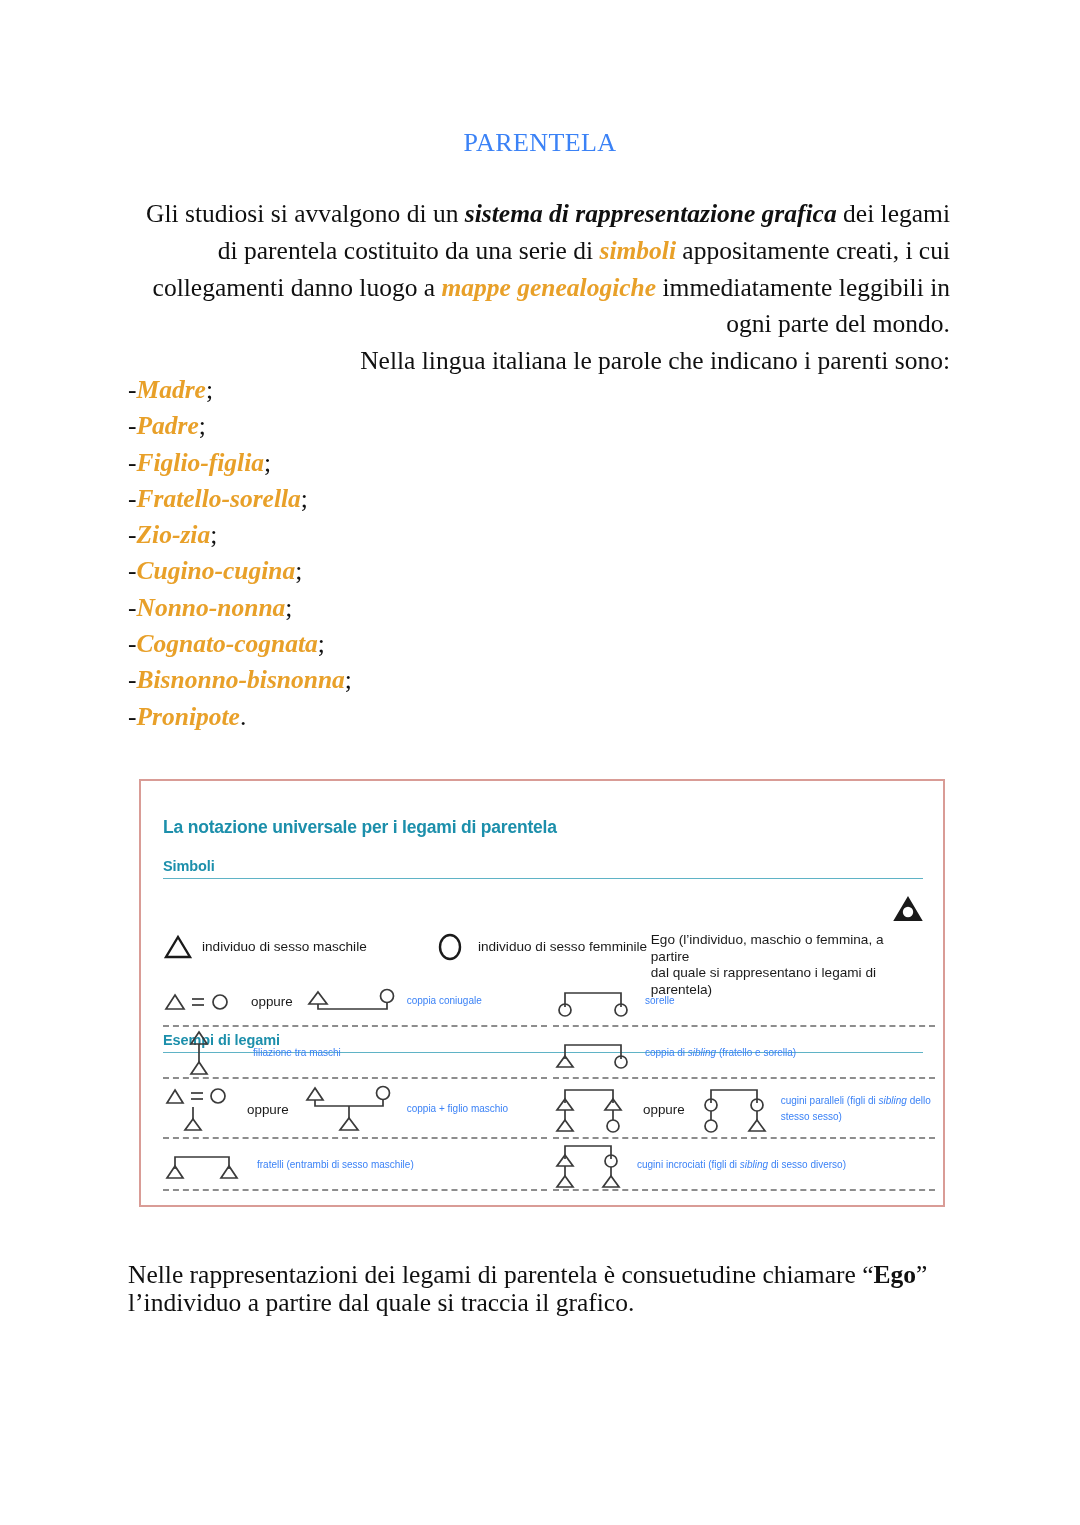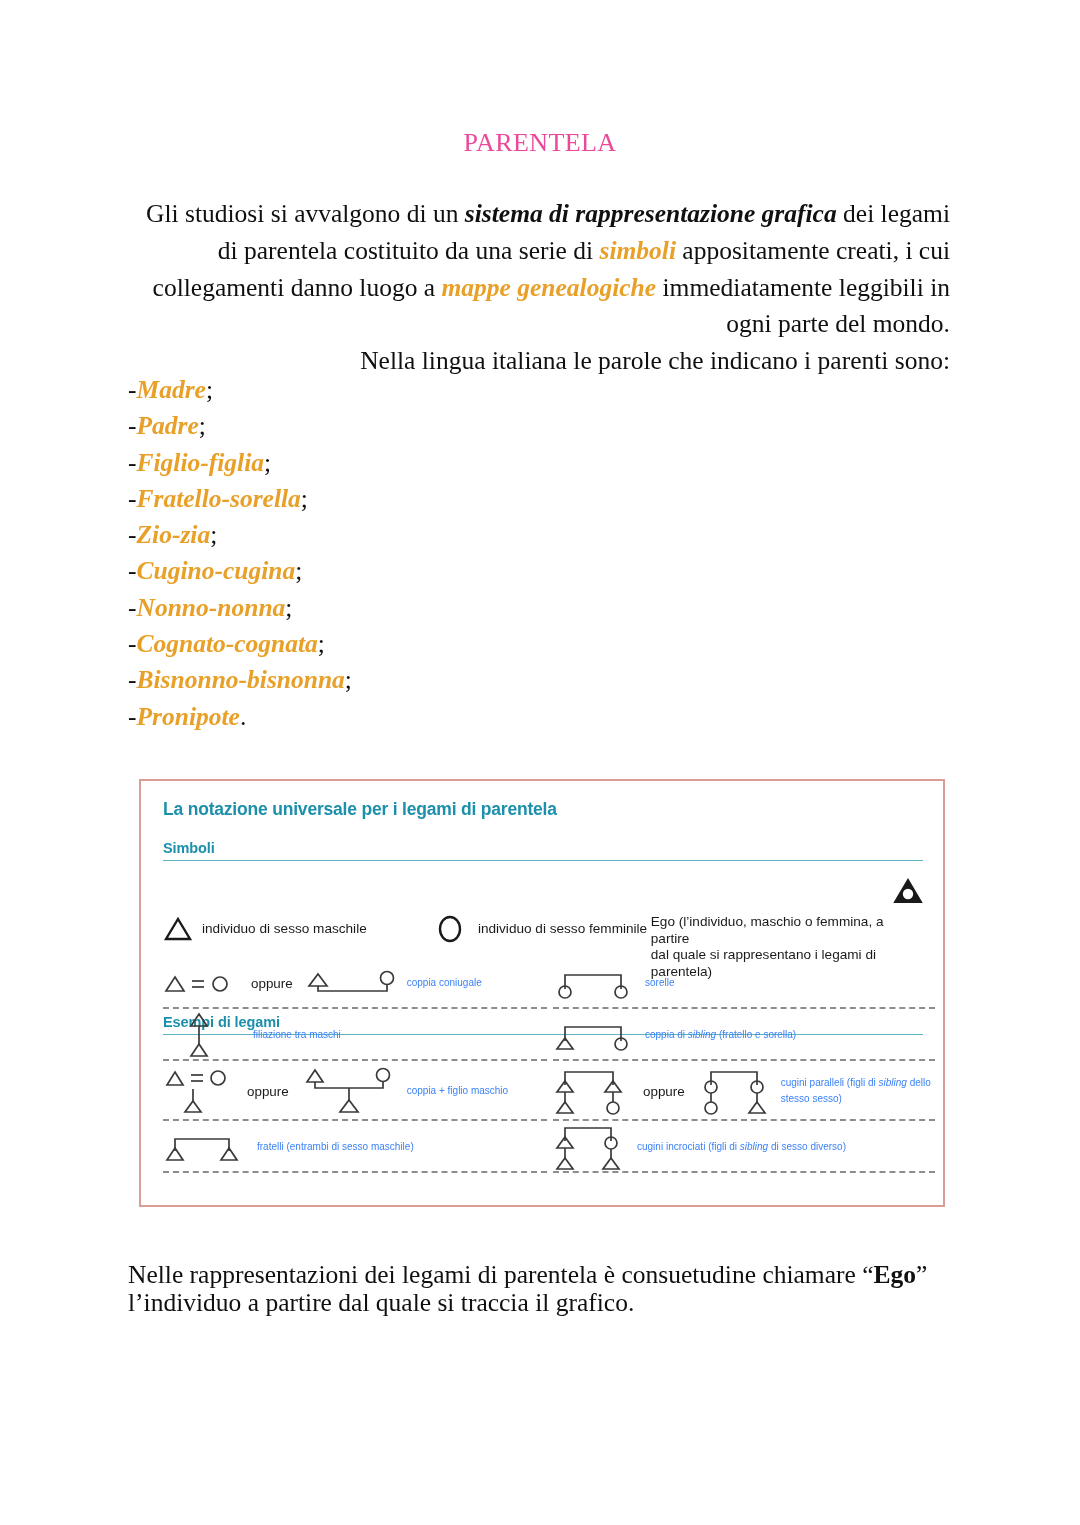--- a/index.html
+++ b/index.html
@@ -25,21 +25,21 @@
   
   .doc-title {
     position: absolute;
     left: 0;
     right: 0;
     top: 128px;
     text-align: center;
     font-family: "Liberation Serif", serif;
     font-size: 26px;
     letter-spacing: 0.4px;
-    color: #ec4899;
+    color: #3b82f6;
   }
 
   
   .body-block {
     position: absolute;
     left: 128px;
     top: 196px;
     width: 822px;
     font-size: 25.5px;
     line-height: 36.8px;
@@ -74,20 +74,21 @@
     height: 428px;
     border: 2px solid #D99C96;
     background: #ffffff;
     box-sizing: border-box;
   }
   .fig-inner {
     position: absolute;
     inset: 0;
     padding: 18px 20px 0 22px;
     box-sizing: border-box;
+    margin-top: 18px;
   }
   .fig-title {
     font-family: "Liberation Sans", sans-serif;
     font-size: 17.5px;
     font-weight: bold;
     color: #1C8FAB;
     letter-spacing: -0.2px;
   }
   .section-head {
     font-family: "Liberation Sans", sans-serif;

